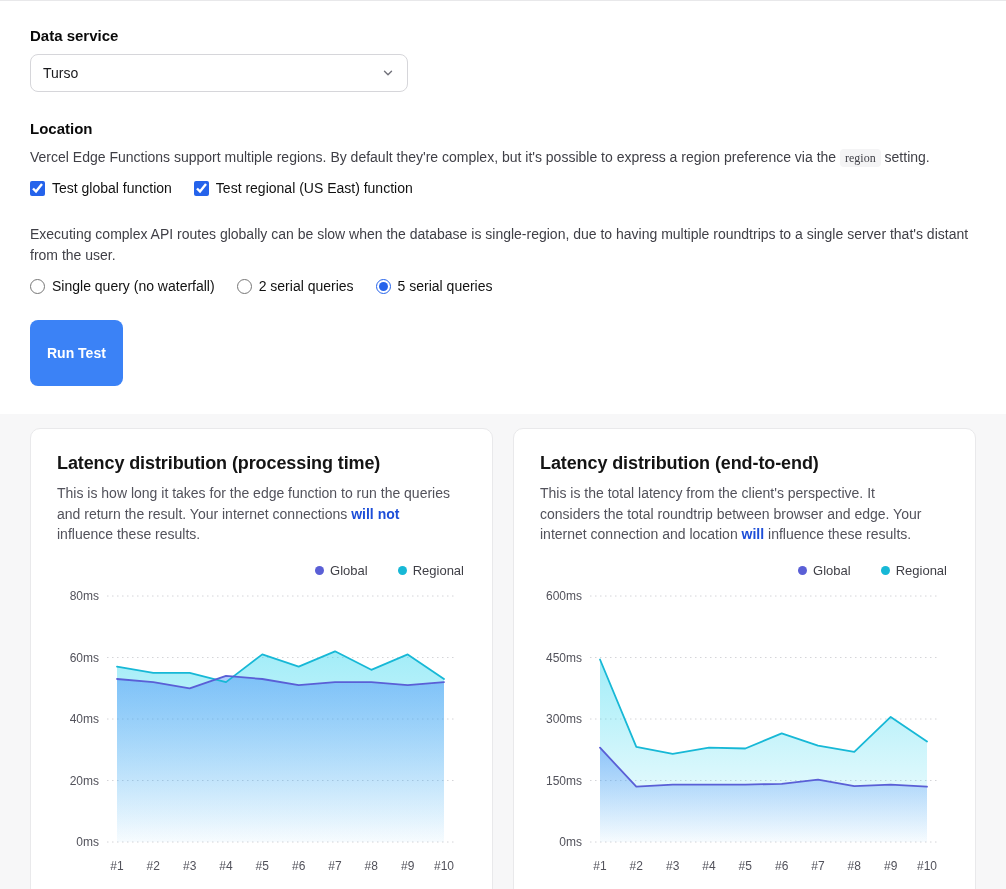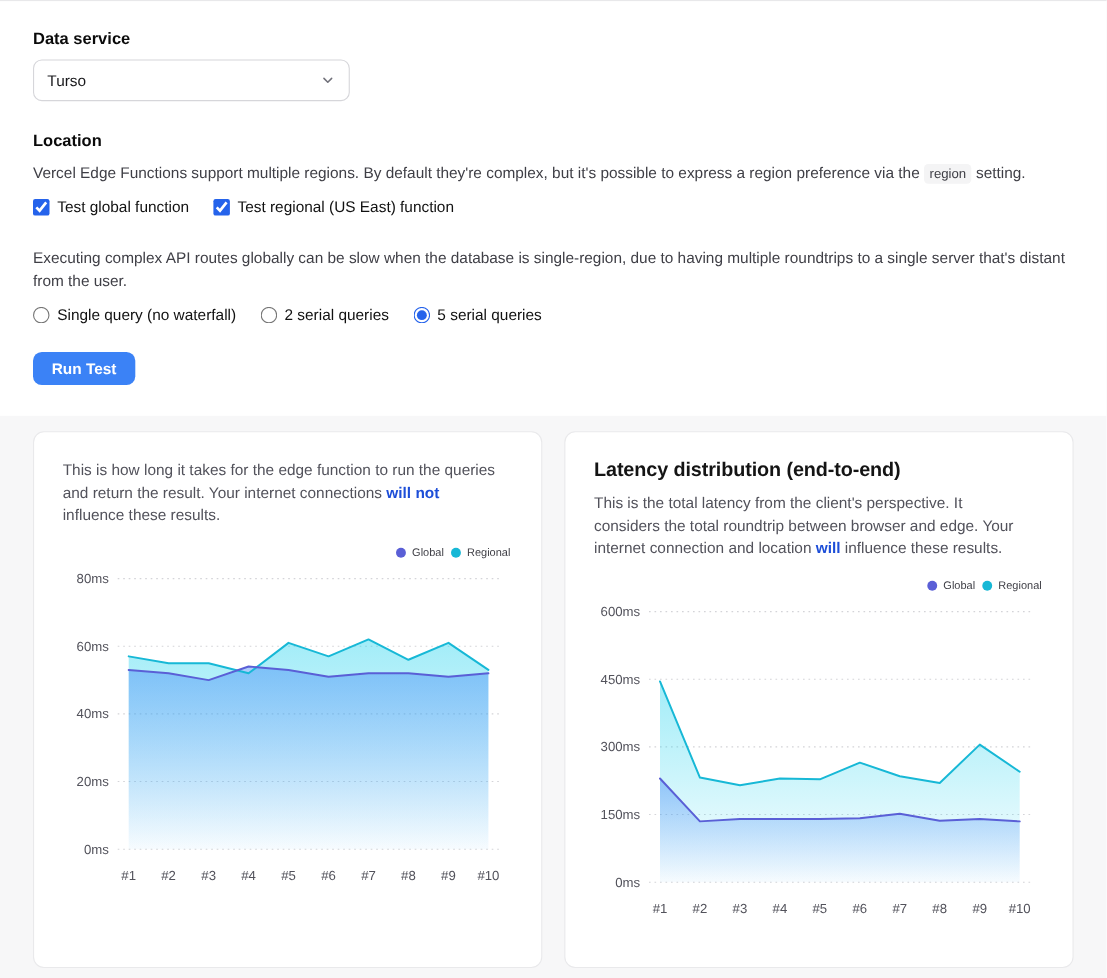--- a/index.html
+++ b/index.html
@@ -5,45 +5,45 @@
   *{box-sizing:border-box}
   html,body{margin:0;padding:0}
   body{
     width:1006px;height:889px;overflow:hidden;background:#fff;
     font-family:"Liberation Sans",sans-serif;color:#18181b;
     border-top:1px solid #e8e8ea;display:flex;flex-direction:column;
   }
   .controls{padding:26px 30px 0}
   .section-heading{font-size:15px;font-weight:700;margin:0 0 10px;color:#0a0a0a}
   .select{
-    width:288px;height:38px;border:1px solid #d6d6da;border-radius:8px;background:#fff;
+    width:378px;height:38px;border:1px solid #d6d6da;border-radius:8px;background:#fff;
     display:flex;align-items:center;justify-content:space-between;padding:0 12px;
     font-size:14px;margin-bottom:28px;cursor:pointer;color:#18181b;
   }
   .select .chev{color:#71717a;display:flex}
   p.desc{font-size:14px;color:#3f3f46;margin:0 0 12px;line-height:1.5}
   code.chip{
-    font-family:Liberation Sans, sans-serif;font-size:12px;background:#f4f4f5;
+    font-family:Liberation Serif, serif;font-size:12px;background:#f4f4f5;
     border-radius:4px;padding:2px 5px;color:#3f3f46;
   }
   .opt-row{display:flex;gap:22px;margin-bottom:28px;align-items:center}
   .opt-row label{display:flex;align-items:center;gap:7px;font-size:14px;cursor:pointer;color:#111}
   input[type=checkbox],input[type=radio]{width:15px;height:15px;accent-color:var(--accent,#2563eb);margin:0;cursor:pointer}
   .radio-row{margin-bottom:24px}
   .run-btn{
     background:var(--button,#3b82f6);color:#fff;border:none;border-radius:8px;
     font-family:"Liberation Sans",sans-serif;font-weight:600;font-size:14px;
-    padding:7px 17px;cursor:pointer;margin:2px 0 28px;display:inline-block;
+    padding:25px 17px;cursor:pointer;margin:2px 0 28px;display:inline-block;
   }
   .results{flex:1;background:#f7f7f8;padding:14px 30px 16px;display:flex;gap:20px;align-items:flex-start}
   .card{flex:1;background:#fff;border:1px solid #e9e9eb;border-radius:10px;padding:24px 26px;height:488px}
   .card h2{font-size:18px;font-weight:700;margin:0 0 9px;color:#141414;letter-spacing:-.1px}
   .card p{font-size:14px;color:#52525b;line-height:1.47;margin:0;max-width:396px}
   .card p strong{color:#1d4ed8}
-  .legend{display:flex;justify-content:flex-end;gap:6px;margin:18px 2px 6px;font-size:10px;color:#3f3f46;align-items:center}
+  .legend{display:flex;justify-content:flex-end;gap:30px;margin:18px 2px 6px;font-size:13px;color:#3f3f46;align-items:center}
   .legend-item{display:flex;align-items:center;gap:6px}
   .legend-dot{width:9px;height:9px;border-radius:50%;display:inline-block}
   svg.chart{display:block}
   svg.chart text{font-family:"Liberation Sans",sans-serif;fill:#52525b}
 </style>
 </head>
 <body>
 
 <section class="controls">
 
@@ -87,20 +87,21 @@
       <span>5 serial queries</span>
     </label>
   </div>
 
   <button class="run-btn">Run Test</button>
 </section>
 
 <section class="results">
 
   <div class="card">
+    <h2>Latency distribution (processing time)</h2>
     <p><span>This is how long it takes for the edge function to run the queries and return the result. Your internet connections </span><strong>will not</strong><span> influence these results.</span></p>
     <div class="legend">
         <span class="legend-item">
           <span class="legend-dot" style="background: rgb(90, 95, 214);"></span>
           <span>Global</span>
         </span>
         <span class="legend-item">
           <span class="legend-dot" style="background: rgb(23, 184, 214);"></span>
           <span>Regional</span>
         </span>

